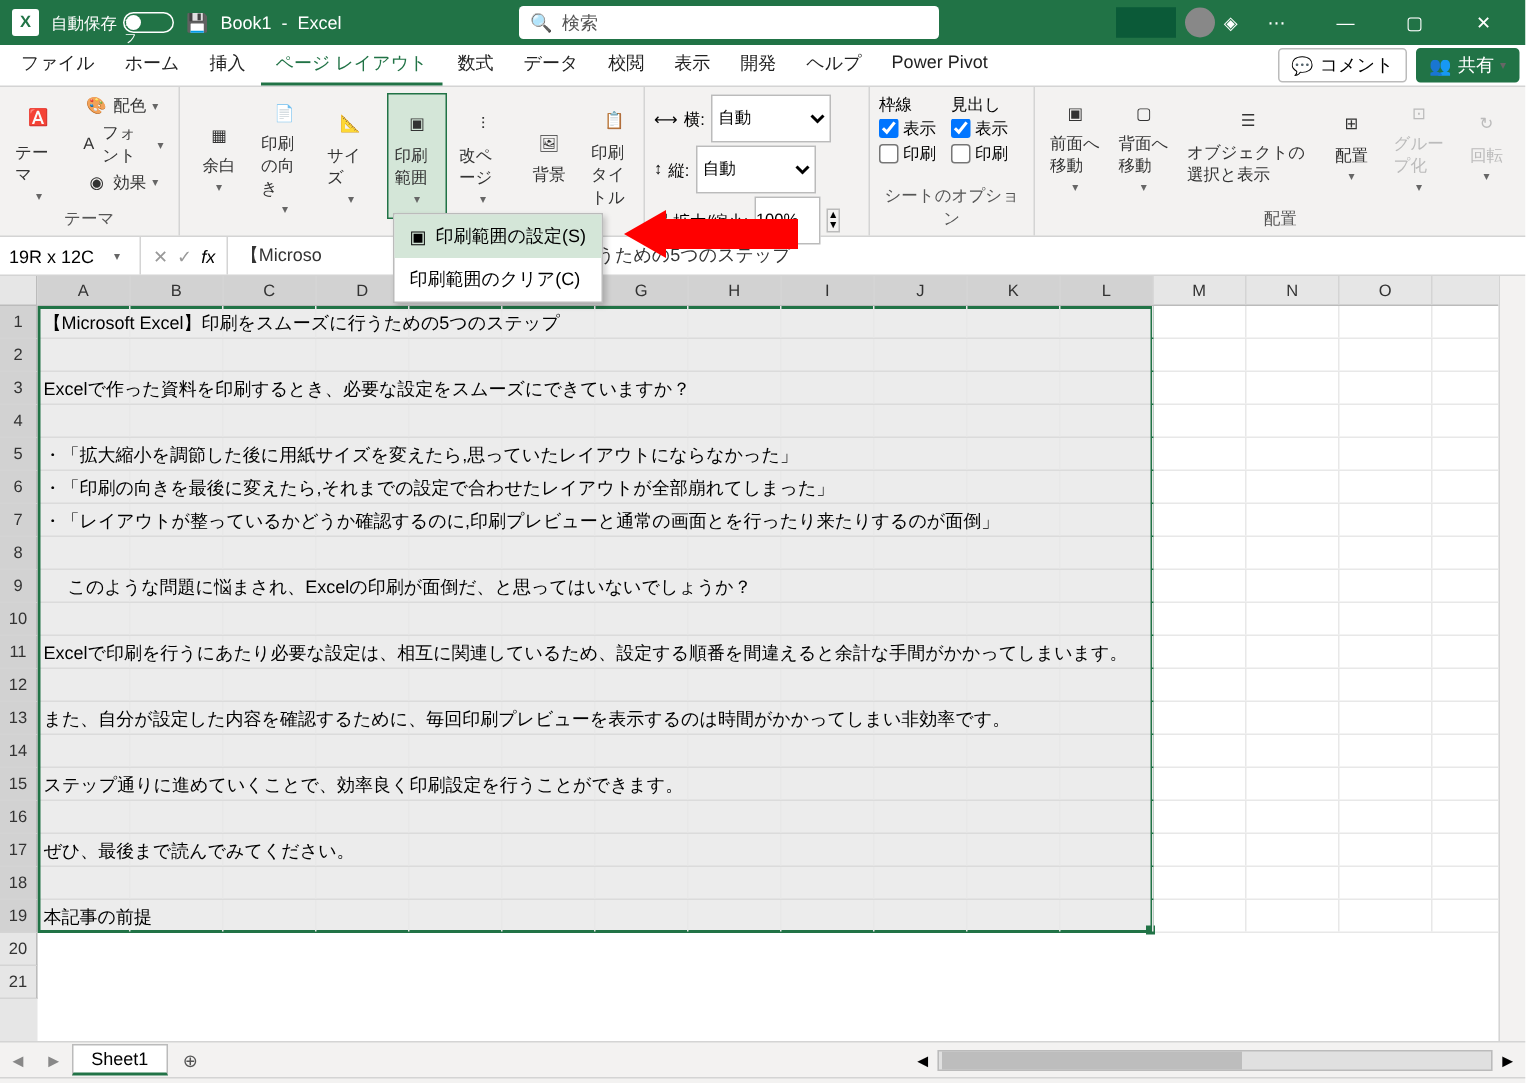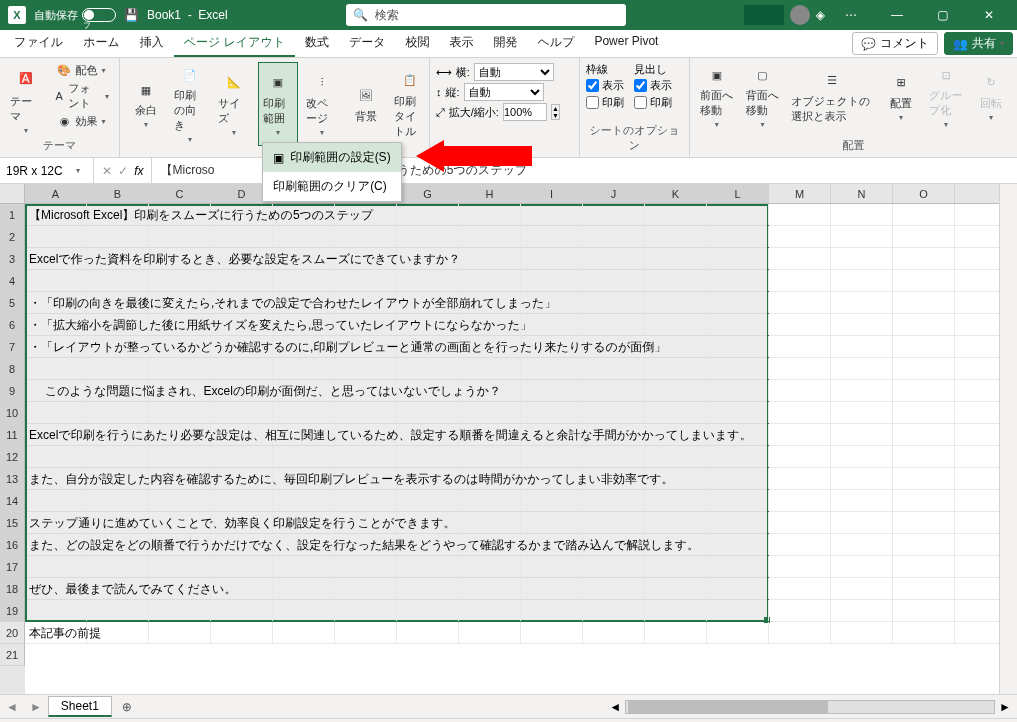--- a/index.html
+++ b/index.html
@@ -24,21 +24,21 @@
 .ribbon-group { border-right: 1px solid #d4d4d4; padding: 4px 6px; display: flex; flex-direction: column; justify-content: space-between; }
 .ribbon-group .label { text-align: center; font-size: 11px; color: #555; }
 .ribbon-row { display: flex; gap: 4px; }
 .ribbon-item { display: flex; flex-direction: column; align-items: center; justify-content: center; gap: 2px; padding: 2px 4px; font-size: 11px; color: #333; cursor: pointer; min-width: 40px; }
 .ribbon-item.small { flex-direction: row; font-size: 11px; min-width: auto; gap: 4px; padding: 1px 4px; }
 .ribbon-item.active { background: #d4e6d8; border: 1px solid #217346; }
 .ribbon-icon { width: 22px; height: 22px; display: flex; align-items: center; justify-content: center; }
 .ribbon-icon.sm { width: 14px; height: 14px; }
 .dropdown-arrow { font-size: 8px; color: #666; }
 .scale-row { display: flex; align-items: center; gap: 4px; font-size: 11px; padding: 1px 0; }
-.scale-row select, .scale-row input { font-size: 11px; height: 18px; border: 1px solid #bbb; background: #fff; }
+.scale-row select, .scale-row input { font-size: 11px; height: 32px; border: 1px solid #bbb; background: #fff; }
 .scale-row select { width: 80px; }
 .scale-row .zoom-in { width: 44px; }
 .chk { display: flex; align-items: center; gap: 3px; font-size: 11px; padding: 1px 0; }
 .print-menu { position: absolute; left: 262px; top: 84px; background: #fff; border: 1px solid #bbb; box-shadow: 2px 2px 4px rgba(0,0,0,0.2); width: 140px; z-index: 20; }
 .print-menu .item { padding: 6px 10px; display: flex; align-items: center; gap: 6px; font-size: 12px; cursor: pointer; }
 .print-menu .item.hover { background: #d4e6d8; }
 .big-arrow { position: absolute; left: 416px; top: 140px; z-index: 30; }
 .arrow-shape { width: 0; height: 0; border-top: 16px solid transparent; border-bottom: 16px solid transparent; border-right: 28px solid #ff0000; display: inline-block; vertical-align: middle; }
 .arrow-body { display: inline-block; width: 90px; height: 20px; background: #ff0000; vertical-align: middle; margin-left: -2px; }
 .namebox-row { height: 26px; display: flex; align-items: center; border-bottom: 1px solid #d4d4d4; background: #fff; }
@@ -429,54 +429,54 @@
           <div class="cell" style="width: 62px;"></div>
           <div class="cell" style="width: 62px;"></div>
           <div class="cell" style="width: 62px;"></div>
           <div class="cell" style="width: 62px;"></div>
           <div class="cell" style="width: 62px;"></div>
           <div class="cell" style="width: 62px;"></div>
           <div class="cell" style="width: 62px;"></div>
           <div class="cell" style="width: 62px;"></div>
         </div>
         <div class="cell-row">
+          <div class="cell" style="width: 62px; z-index: 1;">・「拡大縮小を調節した後に用紙サイズを変えたら,思っていたレイアウトにならなかった」</div>
+          <div class="cell" style="width: 62px;"></div>
+          <div class="cell" style="width: 62px;"></div>
+          <div class="cell" style="width: 62px;"></div>
+          <div class="cell" style="width: 62px;"></div>
+          <div class="cell" style="width: 62px;"></div>
+          <div class="cell" style="width: 62px;"></div>
+          <div class="cell" style="width: 62px;"></div>
+          <div class="cell" style="width: 62px;"></div>
+          <div class="cell" style="width: 62px;"></div>
+          <div class="cell" style="width: 62px;"></div>
+          <div class="cell" style="width: 62px;"></div>
+          <div class="cell" style="width: 62px;"></div>
+          <div class="cell" style="width: 62px;"></div>
+          <div class="cell" style="width: 62px;"></div>
+        </div>
+        <div class="cell-row">
           <div class="cell" style="width: 62px; z-index: 1;">・「印刷の向きを最後に変えたら,それまでの設定で合わせたレイアウトが全部崩れてしまった」</div>
           <div class="cell" style="width: 62px;"></div>
           <div class="cell" style="width: 62px;"></div>
           <div class="cell" style="width: 62px;"></div>
           <div class="cell" style="width: 62px;"></div>
           <div class="cell" style="width: 62px;"></div>
           <div class="cell" style="width: 62px;"></div>
           <div class="cell" style="width: 62px;"></div>
           <div class="cell" style="width: 62px;"></div>
           <div class="cell" style="width: 62px;"></div>
           <div class="cell" style="width: 62px;"></div>
           <div class="cell" style="width: 62px;"></div>
           <div class="cell" style="width: 62px;"></div>
           <div class="cell" style="width: 62px;"></div>
           <div class="cell" style="width: 62px;"></div>
         </div>
         <div class="cell-row">
-          <div class="cell" style="width: 62px; z-index: 1;">・「拡大縮小を調節した後に用紙サイズを変えたら,思っていたレイアウトにならなかった」</div>
-          <div class="cell" style="width: 62px;"></div>
-          <div class="cell" style="width: 62px;"></div>
-          <div class="cell" style="width: 62px;"></div>
-          <div class="cell" style="width: 62px;"></div>
-          <div class="cell" style="width: 62px;"></div>
-          <div class="cell" style="width: 62px;"></div>
-          <div class="cell" style="width: 62px;"></div>
-          <div class="cell" style="width: 62px;"></div>
-          <div class="cell" style="width: 62px;"></div>
-          <div class="cell" style="width: 62px;"></div>
-          <div class="cell" style="width: 62px;"></div>
-          <div class="cell" style="width: 62px;"></div>
-          <div class="cell" style="width: 62px;"></div>
-          <div class="cell" style="width: 62px;"></div>
-        </div>
-        <div class="cell-row">
           <div class="cell" style="width: 62px; z-index: 1;">・「レイアウトが整っているかどうか確認するのに,印刷プレビューと通常の画面とを行ったり来たりするのが面倒」</div>
           <div class="cell" style="width: 62px;"></div>
           <div class="cell" style="width: 62px;"></div>
           <div class="cell" style="width: 62px;"></div>
           <div class="cell" style="width: 62px;"></div>
           <div class="cell" style="width: 62px;"></div>
           <div class="cell" style="width: 62px;"></div>
           <div class="cell" style="width: 62px;"></div>
           <div class="cell" style="width: 62px;"></div>
           <div class="cell" style="width: 62px;"></div>
@@ -600,37 +600,20 @@
           <div class="cell" style="width: 62px;"></div>
           <div class="cell" style="width: 62px;"></div>
           <div class="cell" style="width: 62px;"></div>
           <div class="cell" style="width: 62px;"></div>
           <div class="cell" style="width: 62px;"></div>
           <div class="cell" style="width: 62px;"></div>
           <div class="cell" style="width: 62px;"></div>
         </div>
         <div class="cell-row">
           <div class="cell" style="width: 62px; z-index: 1;">ステップ通りに進めていくことで、効率良く印刷設定を行うことができます。</div>
-          <div class="cell" style="width: 62px;"></div>
-          <div class="cell" style="width: 62px;"></div>
-          <div class="cell" style="width: 62px;"></div>
-          <div class="cell" style="width: 62px;"></div>
-          <div class="cell" style="width: 62px;"></div>
-          <div class="cell" style="width: 62px;"></div>
-          <div class="cell" style="width: 62px;"></div>
-          <div class="cell" style="width: 62px;"></div>
-          <div class="cell" style="width: 62px;"></div>
-          <div class="cell" style="width: 62px;"></div>
-          <div class="cell" style="width: 62px;"></div>
-          <div class="cell" style="width: 62px;"></div>
-          <div class="cell" style="width: 62px;"></div>
-          <div class="cell" style="width: 62px;"></div>
-        </div>
-        <div class="cell-row">
-          <div class="cell" style="width: 62px; z-index: 1;">また、どの設定をどの順番で行うかだけでなく、設定を行なった結果をどうやって確認するかまで踏み込んで解説します。</div>
           <div class="cell" style="width: 62px;"></div>
           <div class="cell" style="width: 62px;"></div>
           <div class="cell" style="width: 62px;"></div>
           <div class="cell" style="width: 62px;"></div>
           <div class="cell" style="width: 62px;"></div>
           <div class="cell" style="width: 62px;"></div>
           <div class="cell" style="width: 62px;"></div>
           <div class="cell" style="width: 62px;"></div>
           <div class="cell" style="width: 62px;"></div>
           <div class="cell" style="width: 62px;"></div>

